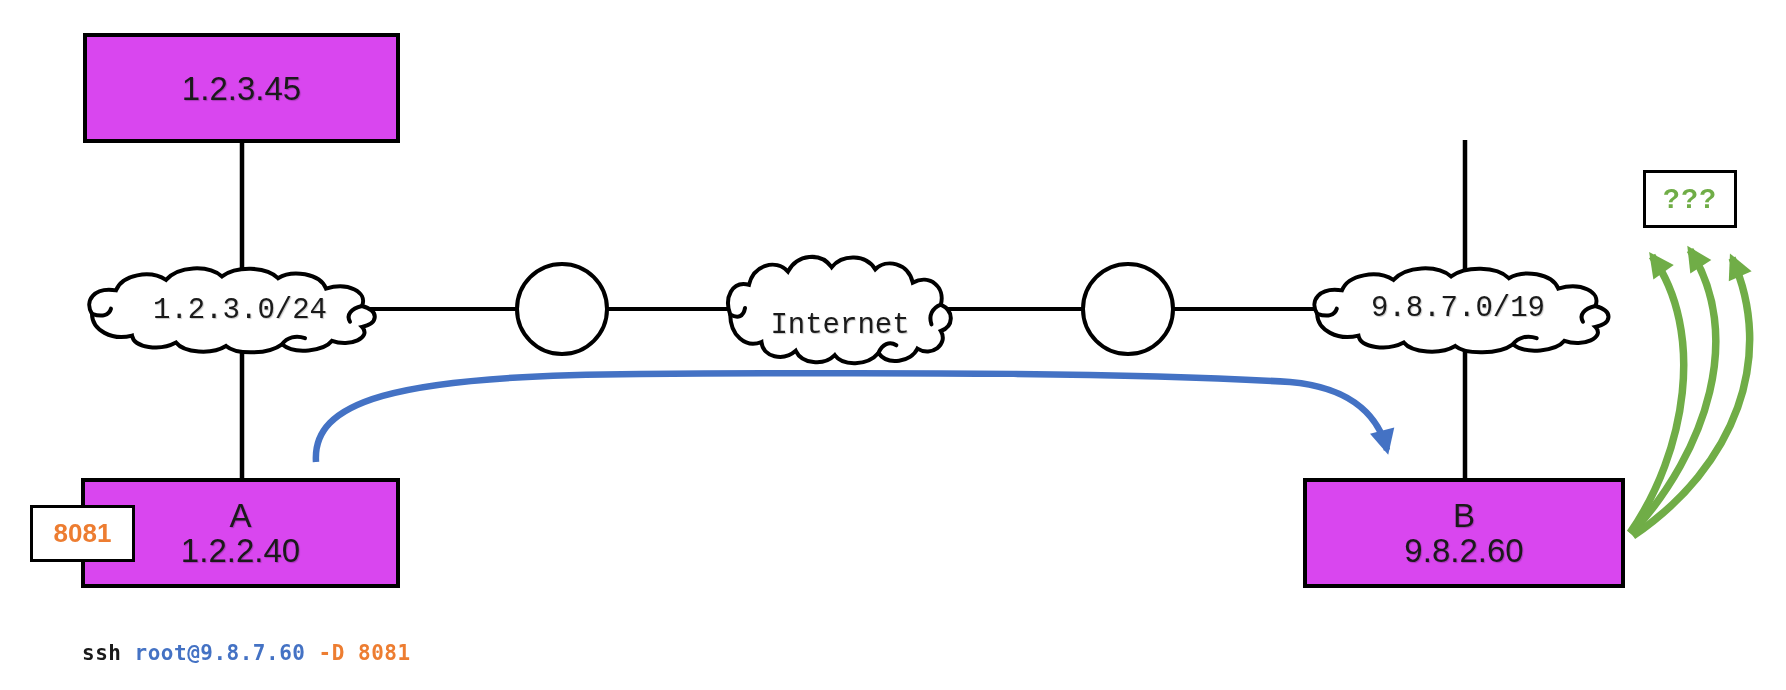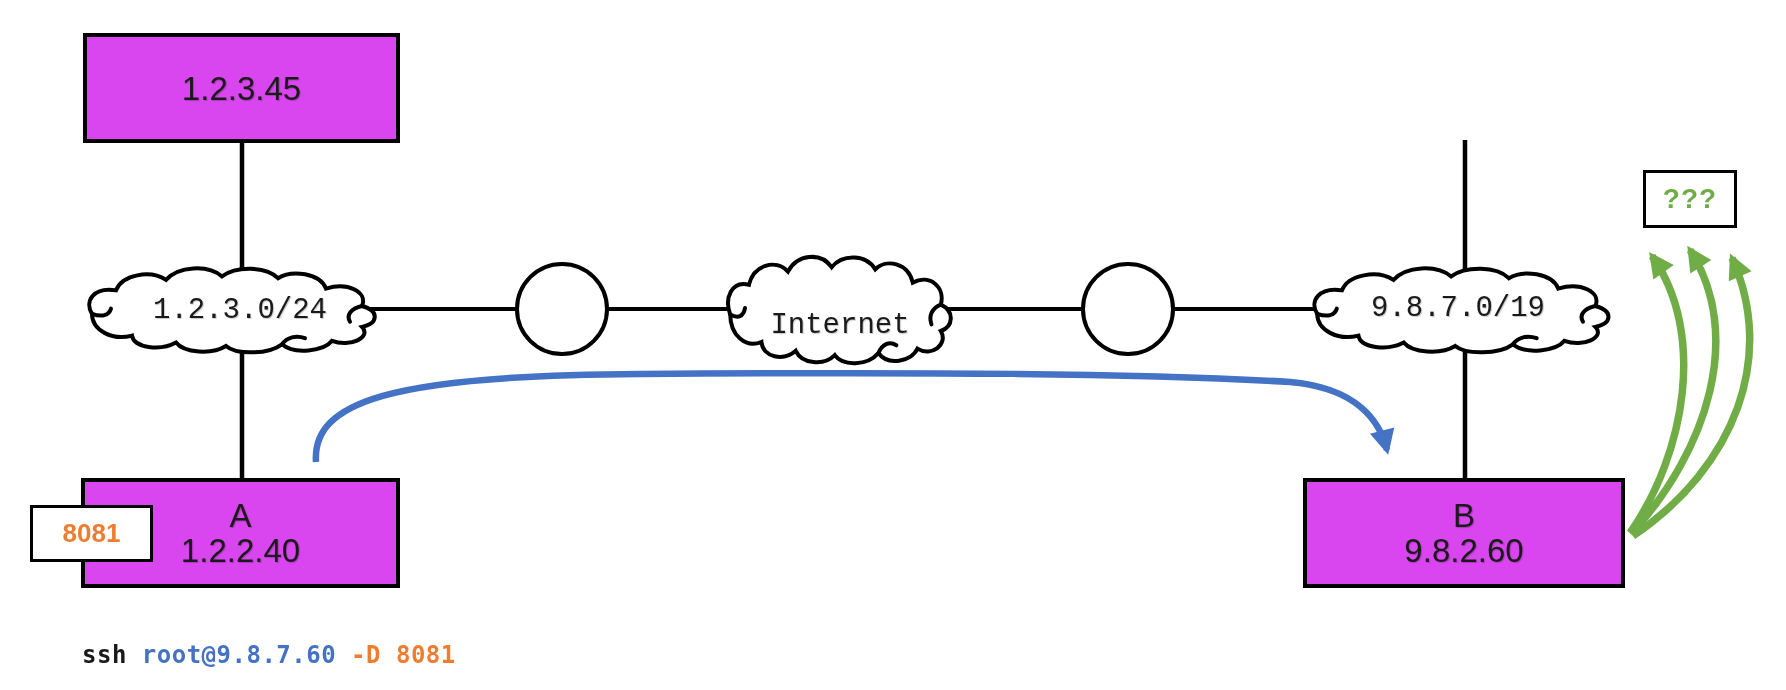--- a/index.html
+++ b/index.html
@@ -24,21 +24,21 @@
     display:flex;align-items:center;justify-content:center;
     font-size:26px;font-weight:bold;color:#ed7d31;
   }
   .mystery-box{
     position:absolute;box-sizing:border-box;border:3.5px solid #000;background:#fff;
     display:flex;align-items:center;justify-content:center;
     font-size:28px;font-weight:bold;color:#70ad47;letter-spacing:1px;
   }
   .ssh-command{
     position:absolute;left:82px;top:641px;
-    font-family:"DejaVu Sans Mono",monospace;font-weight:bold;font-size:24px;
+    font-family:"DejaVu Sans Mono",monospace;font-weight:bold;font-size:21px;
     letter-spacing:0.5px;white-space:pre;
   }
   .cmd-black{color:#1a1a1a;}
   .cmd-blue{color:#4472c4;}
   .cmd-orange{color:#ed7d31;}
 </style>
 </head>
 <body>
 
 <div class="canvas">
@@ -104,21 +104,21 @@
   <div class="node-box" style="left:81px;top:478px;width:319px;height:110px;">
     <div>A</div>
     <div>1.2.2.40</div>
   </div>
 
   <div class="node-box" style="left:1303px;top:478px;width:322px;height:110px;">
     <div>B</div>
     <div>9.8.2.60</div>
   </div>
 
-  <div class="port-box" style="left:30px;top:505px;width:123px;height:57px;">
+  <div class="port-box" style="left:30px;top:505px;width:105px;height:57px;">
     <span>8081</span>
   </div>
 
   <div class="mystery-box" style="left:1643px;top:170px;width:94px;height:58px;">
     <span>???</span>
   </div>
 
   <div class="cloud-label" style="left:240px;top:310px;">1.2.3.0/24</div>
   <div class="cloud-label" style="left:840px;top:310px;margin-top:15px;">Internet</div>
   <div class="cloud-label" style="left:1458px;top:308px;">9.8.7.0/19</div>

